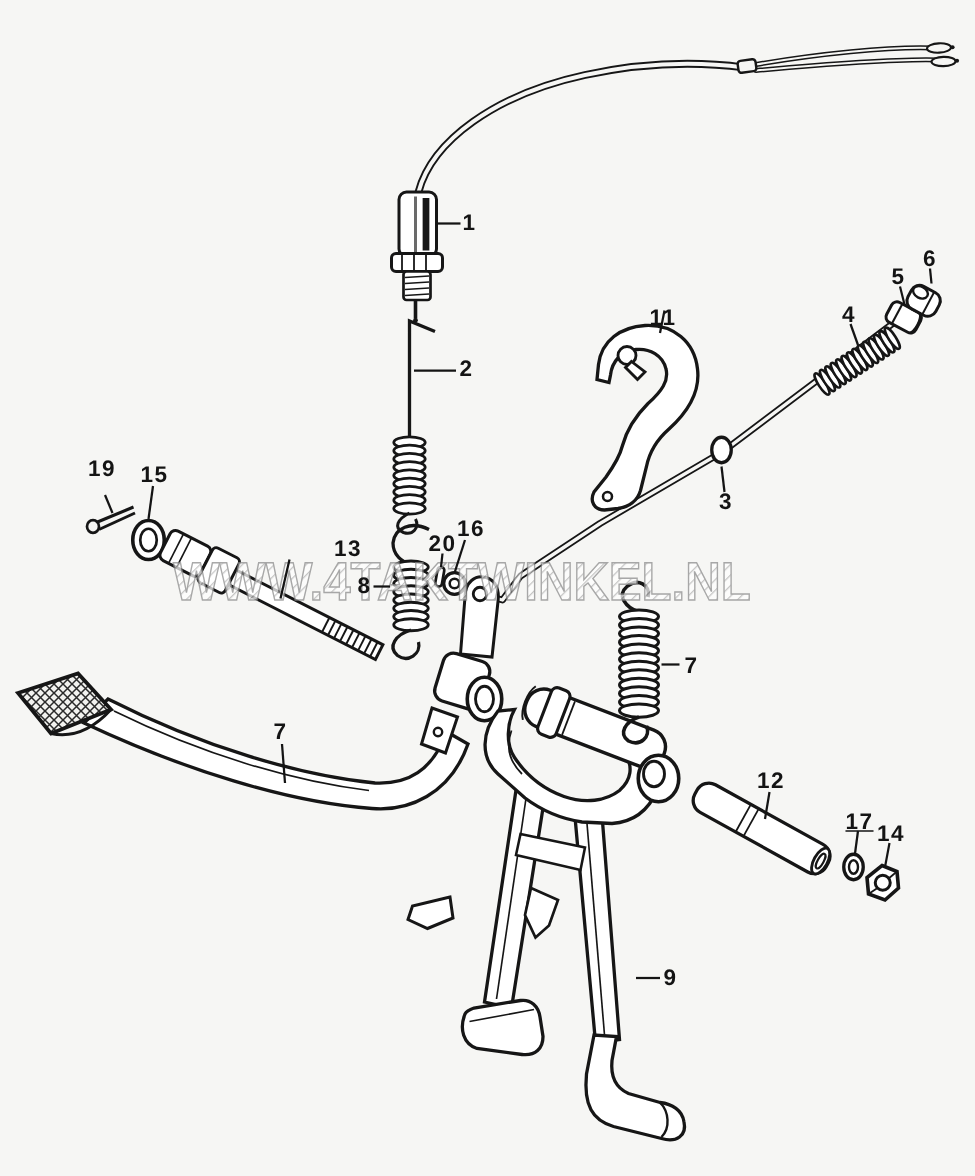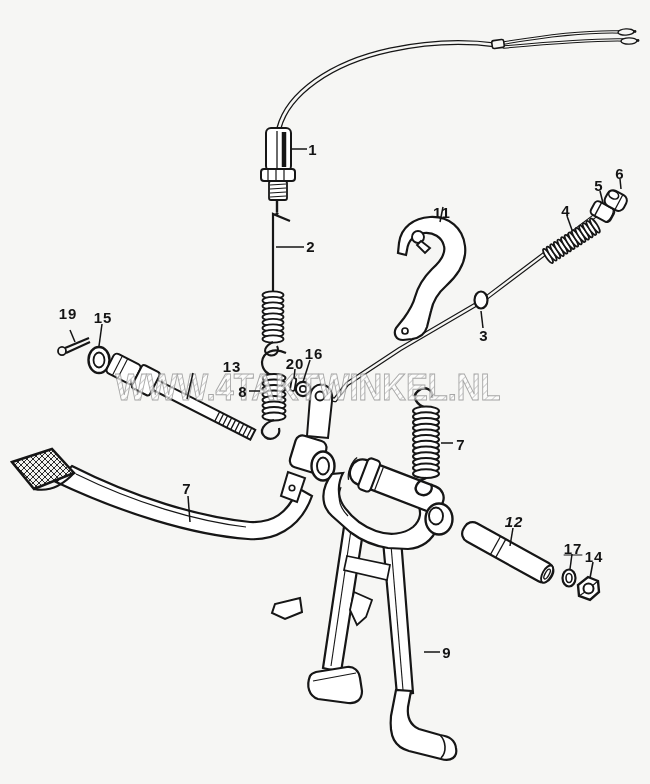--- a/index.html
+++ b/index.html
@@ -299,21 +299,21 @@
       <div class="part-label" style="left: 311px; top: 246px;">2</div>
       <div class="part-label" style="left: 484px; top: 335px;">3</div>
       <div class="part-label" style="left: 566px; top: 210px;">4</div>
       <div class="part-label" style="left: 599px; top: 185px;">5</div>
       <div class="part-label" style="left: 620px; top: 173px;">6</div>
       <div class="part-label" style="left: 187px; top: 488px;">7</div>
       <div class="part-label" style="left: 243px; top: 391px;">8</div>
       <div class="part-label" style="left: 447px; top: 652px;">9</div>
       <div class="part-label" style="left: 461px; top: 444px;">7</div>
       <div class="part-label" style="left: 442px; top: 200px; margin-top: 12px;">11</div>
-      <div class="part-label" style="left: 514px; top: 521px; font-style: italic;">12</div>
+      <div class="part-label" style="left: 514px; top: 521px;">12</div>
       <div class="part-label" style="left: 195px; top: 366px; margin-left: 37px;">13</div>
       <div class="part-label" style="left: 594px; top: 556px; text-align: center;">14</div>
       <div class="part-label" style="left: 103px; top: 317px;">15</div>
       <div class="part-label" style="left: 314px; top: 353px; text-align: center;">16</div>
       <div class="part-label" style="left: 573px; top: 548px; text-decoration: underline;">17</div>
       <div class="part-label" style="left: 295px; top: 363px;">20</div>
       <div class="part-label" style="left: 68px; top: 313px;">19</div>
     </div>
 </div>
 

